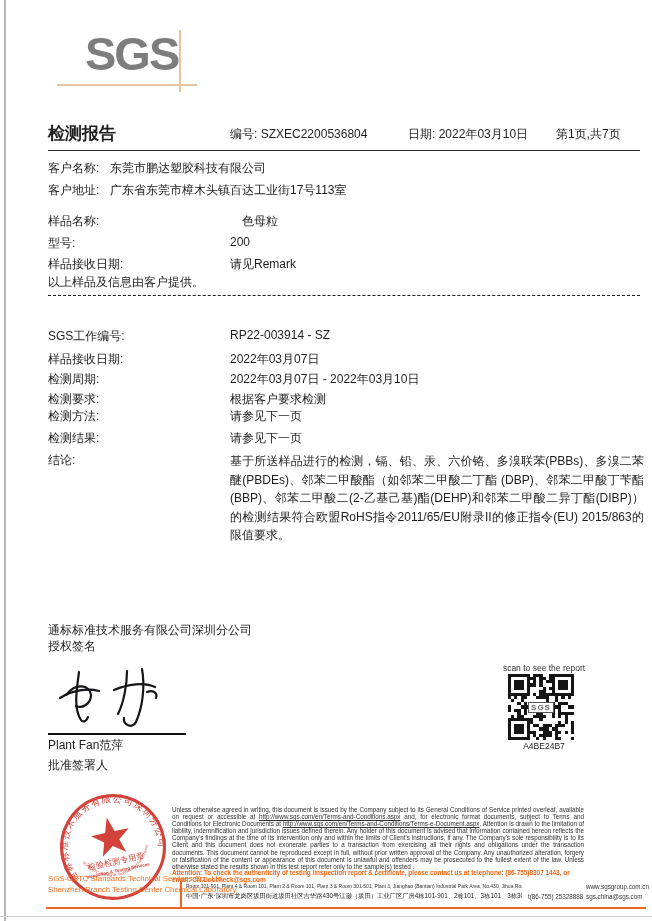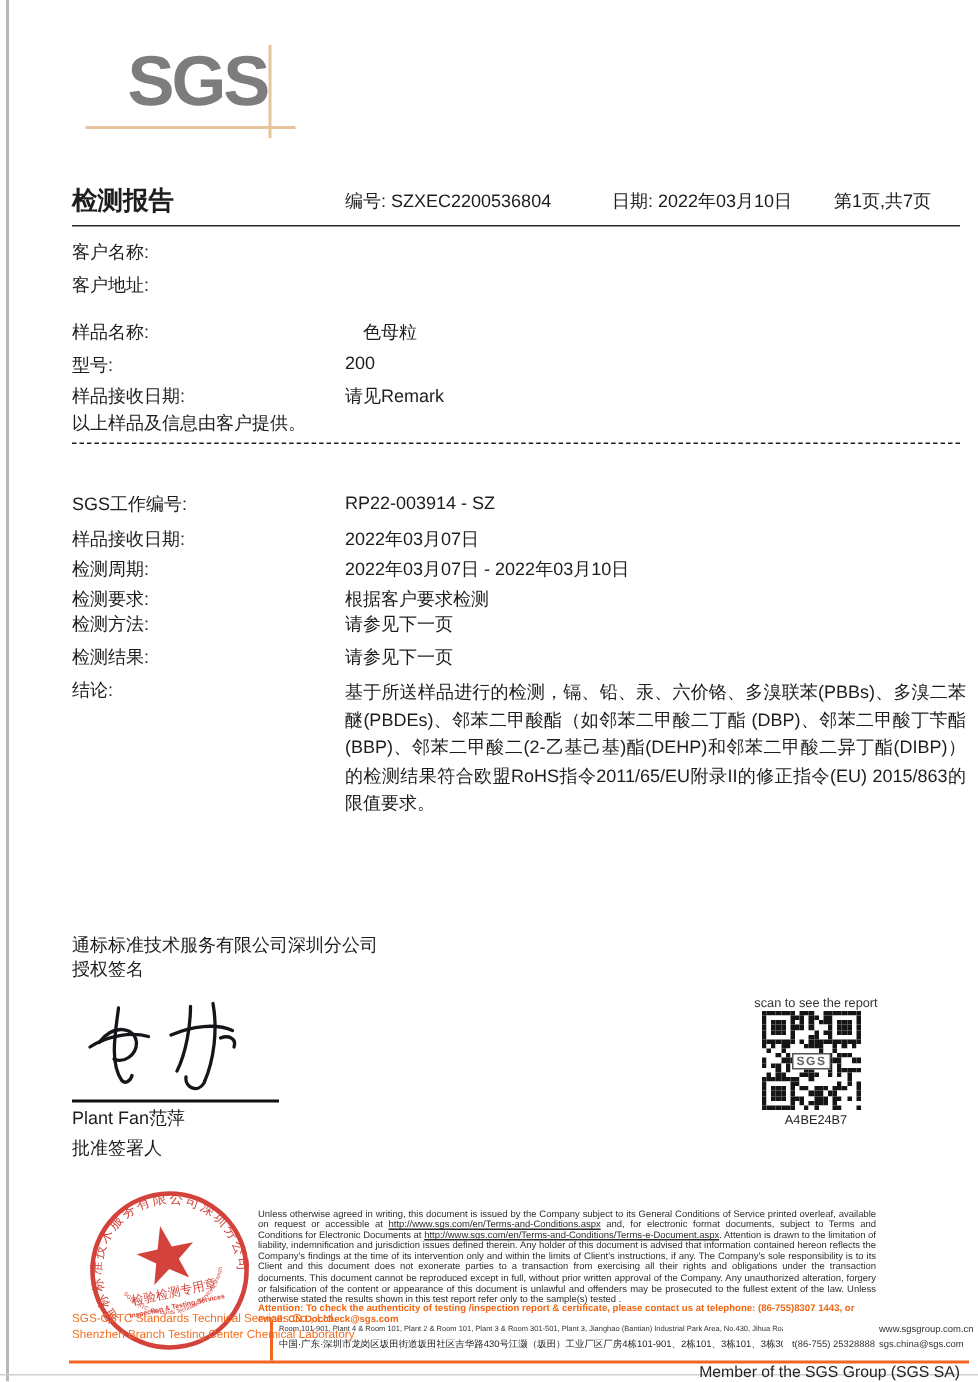--- a/index.html
+++ b/index.html
@@ -75,21 +75,23 @@
   <div class="abs logo-hline"></div>
   <div class="abs logo-vline"></div>
 
   <div class="abs title">检测报告</div>
   <div class="abs hmeta" style="left:230px"><span>编号:</span> <span>SZXEC2200536804</span></div>
   <div class="abs hmeta" style="left:408px"><span>日期:</span> <span>2022年03月10日</span></div>
   <div class="abs hmeta" style="left:556px">第1页,共7页</div>
   <div class="abs hline"></div>
 
   <div class="abs lbl" style="top:160px">客户名称:</div>
+  <div class="abs val" style="left:110px;top:160px">东莞市鹏达塑胶科技有限公司</div>
   <div class="abs lbl" style="top:182px">客户地址:</div>
+  <div class="abs val" style="left:110px;top:182px">广东省东莞市樟木头镇百达工业街17号113室</div>
 
   <div class="abs lbl" style="top:213px">样品名称:</div>
   <div class="abs val" style="left:242px;top:213px">色母粒</div>
   <div class="abs lbl" style="top:235px">型号:</div>
   <div class="abs val" style="left:230px;top:235px">200</div>
   <div class="abs lbl" style="top:256px">样品接收日期:</div>
   <div class="abs val" style="left:230px;top:256px">请见Remark</div>
   <div class="abs lbl" style="top:274px">以上样品及信息由客户提供。</div>
   <div class="abs dashed"></div>
 
@@ -599,14 +601,13 @@
   <div class="abs attention">Attention: To check the authenticity of testing /inspection report &amp; certificate, please contact us at telephone: (86-755)8307 1443, or email: CN.Doccheck@sgs.com</div>
 
   <div class="abs addr-vline"></div>
   <div class="abs addr-en">Room 101-901, Plant 4 &amp; Room 101, Plant 2 &amp; Room 101, Plant 3 &amp; Room 301-501, Plant 3, Jianghao (Bantian) Industrial Park Area, No.430, Jihua Road, Bantian Community, Bantian Street, Longgang District, Shenzhen, Guangdong, China 518129</div>
   <div class="abs site">www.sgsgroup.com.cn</div>
   <div class="abs addr-cn">中国·广东·深圳市龙岗区坂田街道坂田社区吉华路430号江灏（坂田）工业厂区厂房4栋101-901、2栋101、3栋101、3栋301-501 邮编：518129</div>
   <div class="abs phone">t(86-755) 25328888</div>
   <div class="abs email">sgs.china@sgs.com</div>
 
   <div class="abs orange-rule"></div>
-  <div class="abs member">Member of the SGS Group (SGS SA)</div>
 </div>
 
 </body></html>

